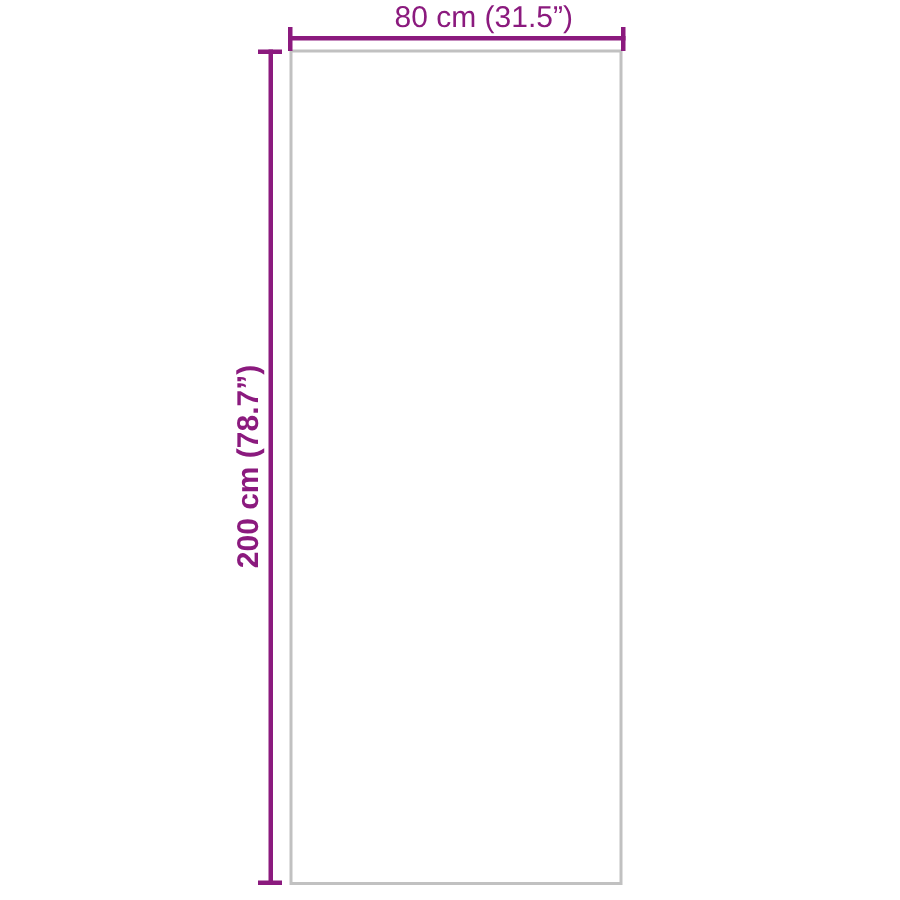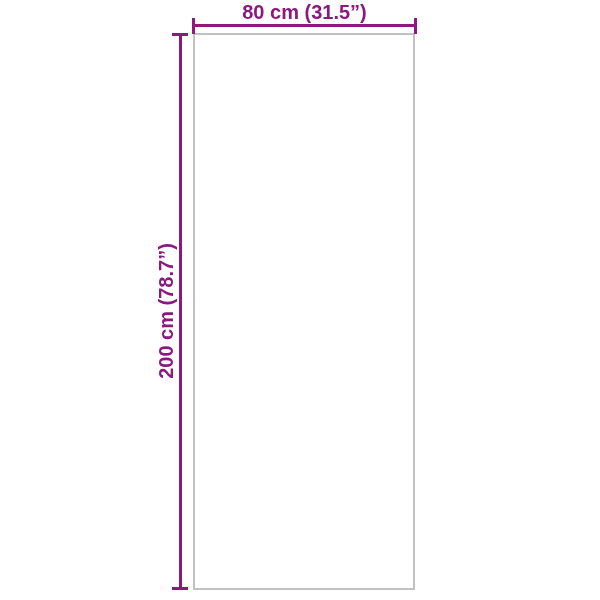--- a/index.html
+++ b/index.html
@@ -36,29 +36,29 @@
     position: absolute;
     width: 3px;
     height: 16px;
     top: 18px;
     background: var(--accent, #8b1a7e);
   }
   .tick-left  { left: 192px; }
   .tick-right { left: 414px; }
   .dim-label-top {
     position: absolute;
-    left: 192px;
+    left: 210px;
     top: 0px;
     width: 225px;
     height: 22px;
     display: flex;
     align-items: flex-end;
     justify-content: center;
     font-size: 20px;
-    font-weight: 700;
+    font-weight: 400;
     line-height: 1;
     color: var(--accent, #8b1a7e);
     white-space: nowrap;
   }
   .dim-line-v {
     position: absolute;
     left: 179px;
     top: 33px;
     width: 3px;
     height: 557px;

